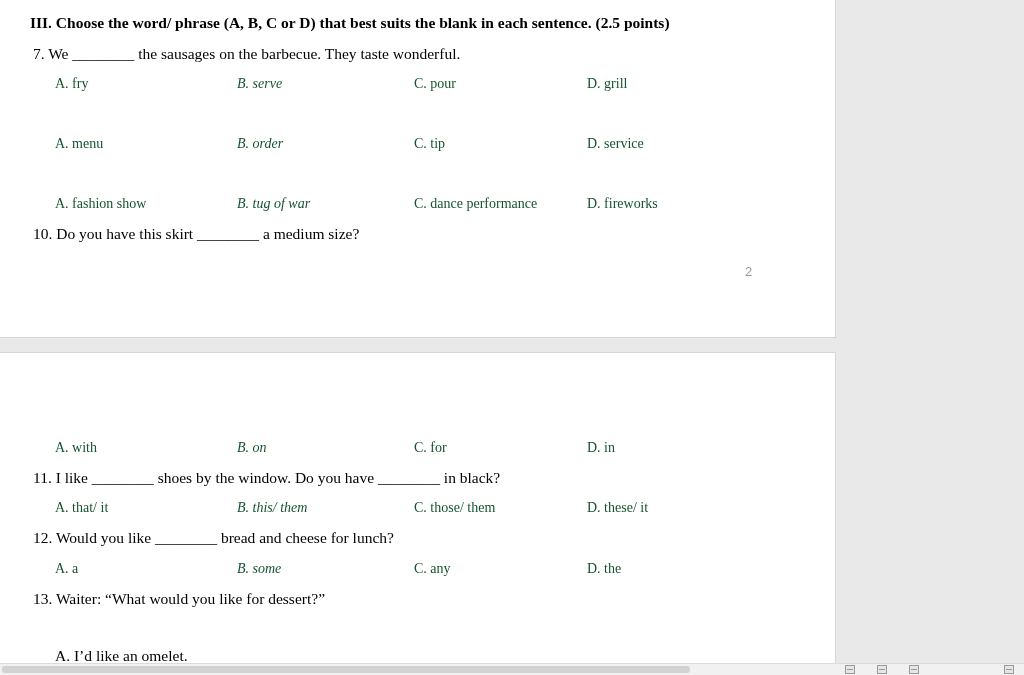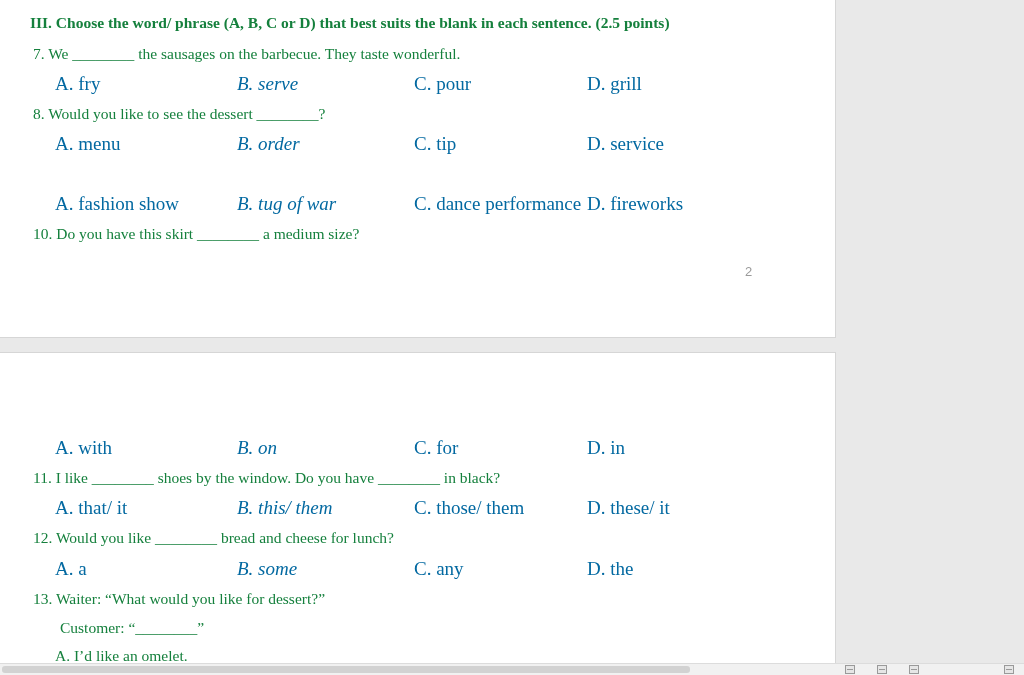--- a/index.html
+++ b/index.html
@@ -23,31 +23,31 @@
     border-left: none;
   }
   .page1 { top: 0; height: 338px; border-top: none; }
   .page2 { top: 352px; height: 372px; }
 
   .line {
     position: absolute;
     left: 33px;
     font-size: 15.5px;
     line-height: 20px;
-    color: #15803d;
+    color: #000000;
     white-space: pre;
   }
   .heading { font-weight: bold; left: 30px; }
 
   .optrow { position: absolute; left: 0; right: 0; height: 20px; }
   .opt {
     position: absolute;
-    font-size: 19px;
+    font-size: 14px;
     line-height: 20px;
-    color: #0369a1;
+    color: #14532d;
     white-space: pre;
   }
   .opt.col-a { left: 55px; }
   .opt.col-b { left: 237px; font-style: italic; }
   .opt.col-c { left: 414px; }
   .opt.col-d { left: 587px; }
 
   .pagenum {
     position: absolute;
     left: 745px;
@@ -105,21 +105,20 @@
     <div class="line heading" style="top:13px">III. Choose the word/ phrase (A, B, C or D) that best suits the blank in each sentence. (2.5 points)</div>
 
     <div class="line" style="top:44px">7. We ________ the sausages on the barbecue. They taste wonderful.</div>
     <div class="optrow" style="top:74px">
       <span class="opt col-a">A. fry</span>
       <span class="opt col-b">B. serve</span>
       <span class="opt col-c">C. pour</span>
       <span class="opt col-d">D. grill</span>
     </div>
 
-    <div class="line" style="top:104px">8. Would you like to see the dessert ________?</div>
     <div class="optrow" style="top:134px">
       <span class="opt col-a">A. menu</span>
       <span class="opt col-b">B. order</span>
       <span class="opt col-c">C. tip</span>
       <span class="opt col-d">D. service</span>
     </div>
 
     <div class="optrow" style="top:194px">
       <span class="opt col-a">A. fashion show</span>
       <span class="opt col-b">B. tug of war</span>
@@ -150,21 +149,20 @@
 
     <div class="line" style="top:175px">12. Would you like ________ bread and cheese for lunch?</div>
     <div class="optrow" style="top:206px">
       <span class="opt col-a">A. a</span>
       <span class="opt col-b">B. some</span>
       <span class="opt col-c">C. any</span>
       <span class="opt col-d">D. the</span>
     </div>
 
     <div class="line" style="top:236px">13. Waiter: “What would you like for dessert?”</div>
-    <div class="line" style="top:265px; left:60px">Customer: “________”</div>
     <div class="line" style="top:293px; left:55px">A. I’d like an omelet.</div>
   </div>
 
   <div class="footer">
     <div class="hscroll-thumb"></div>
     <span class="ficon i1"></span>
     <span class="ficon i2"></span>
     <span class="ficon i3"></span>
     <span class="ficon i4"></span>
   </div>

